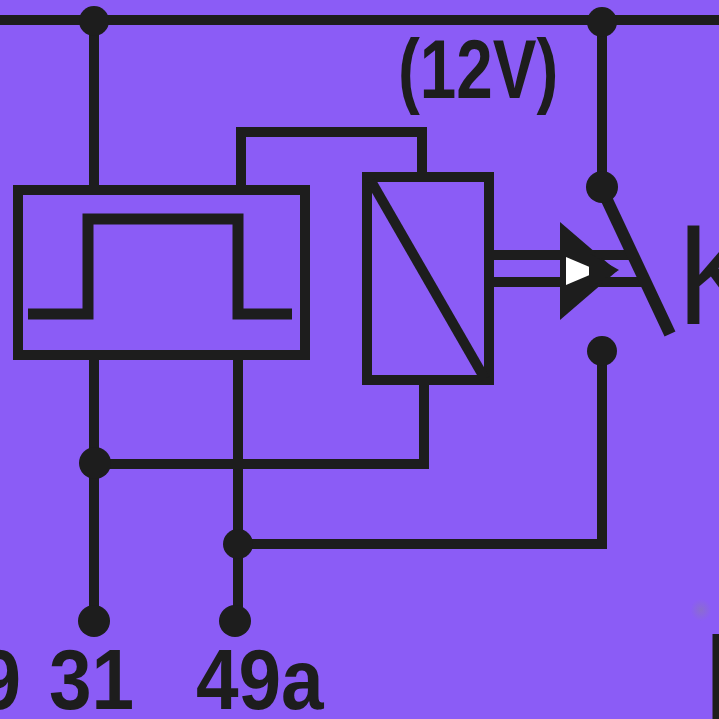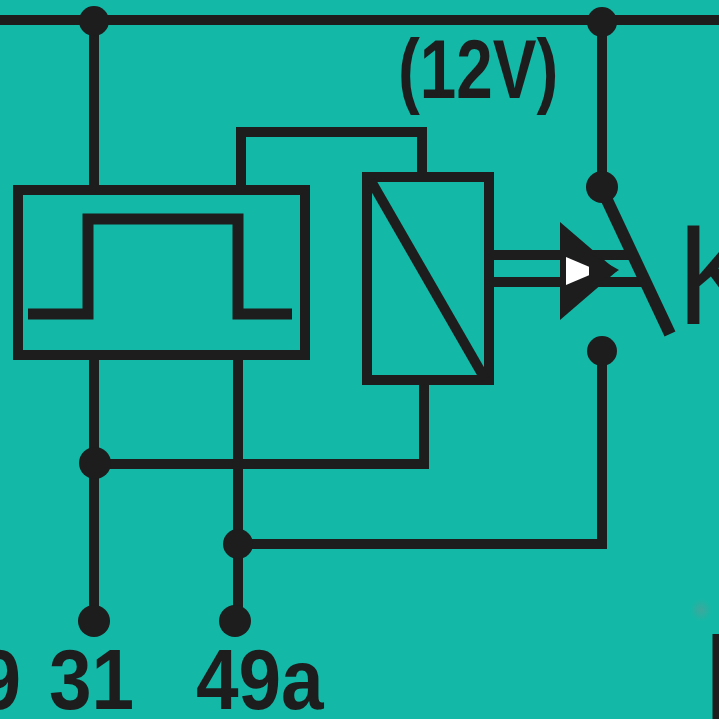--- a/index.html
+++ b/index.html
@@ -1,19 +1,19 @@
 <!DOCTYPE html>
 <html><head>
 <meta charset="utf-8">
 <style>
   html,body{margin:0;padding:0;background:#fff;}
   #screen{
     position:relative;
     width:719px;height:719px;
-    background:#14b8a6;
+    background:#8b5cf6;
     overflow:hidden;
     font-family:"Liberation Sans","DejaVu Sans",sans-serif;
     color:#1d1d1d;
   }
   #circuit-svg{position:absolute;left:0;top:0;}
   .lbl{
     position:absolute;
     line-height:1;
     white-space:nowrap;
     transform-origin:left top;

